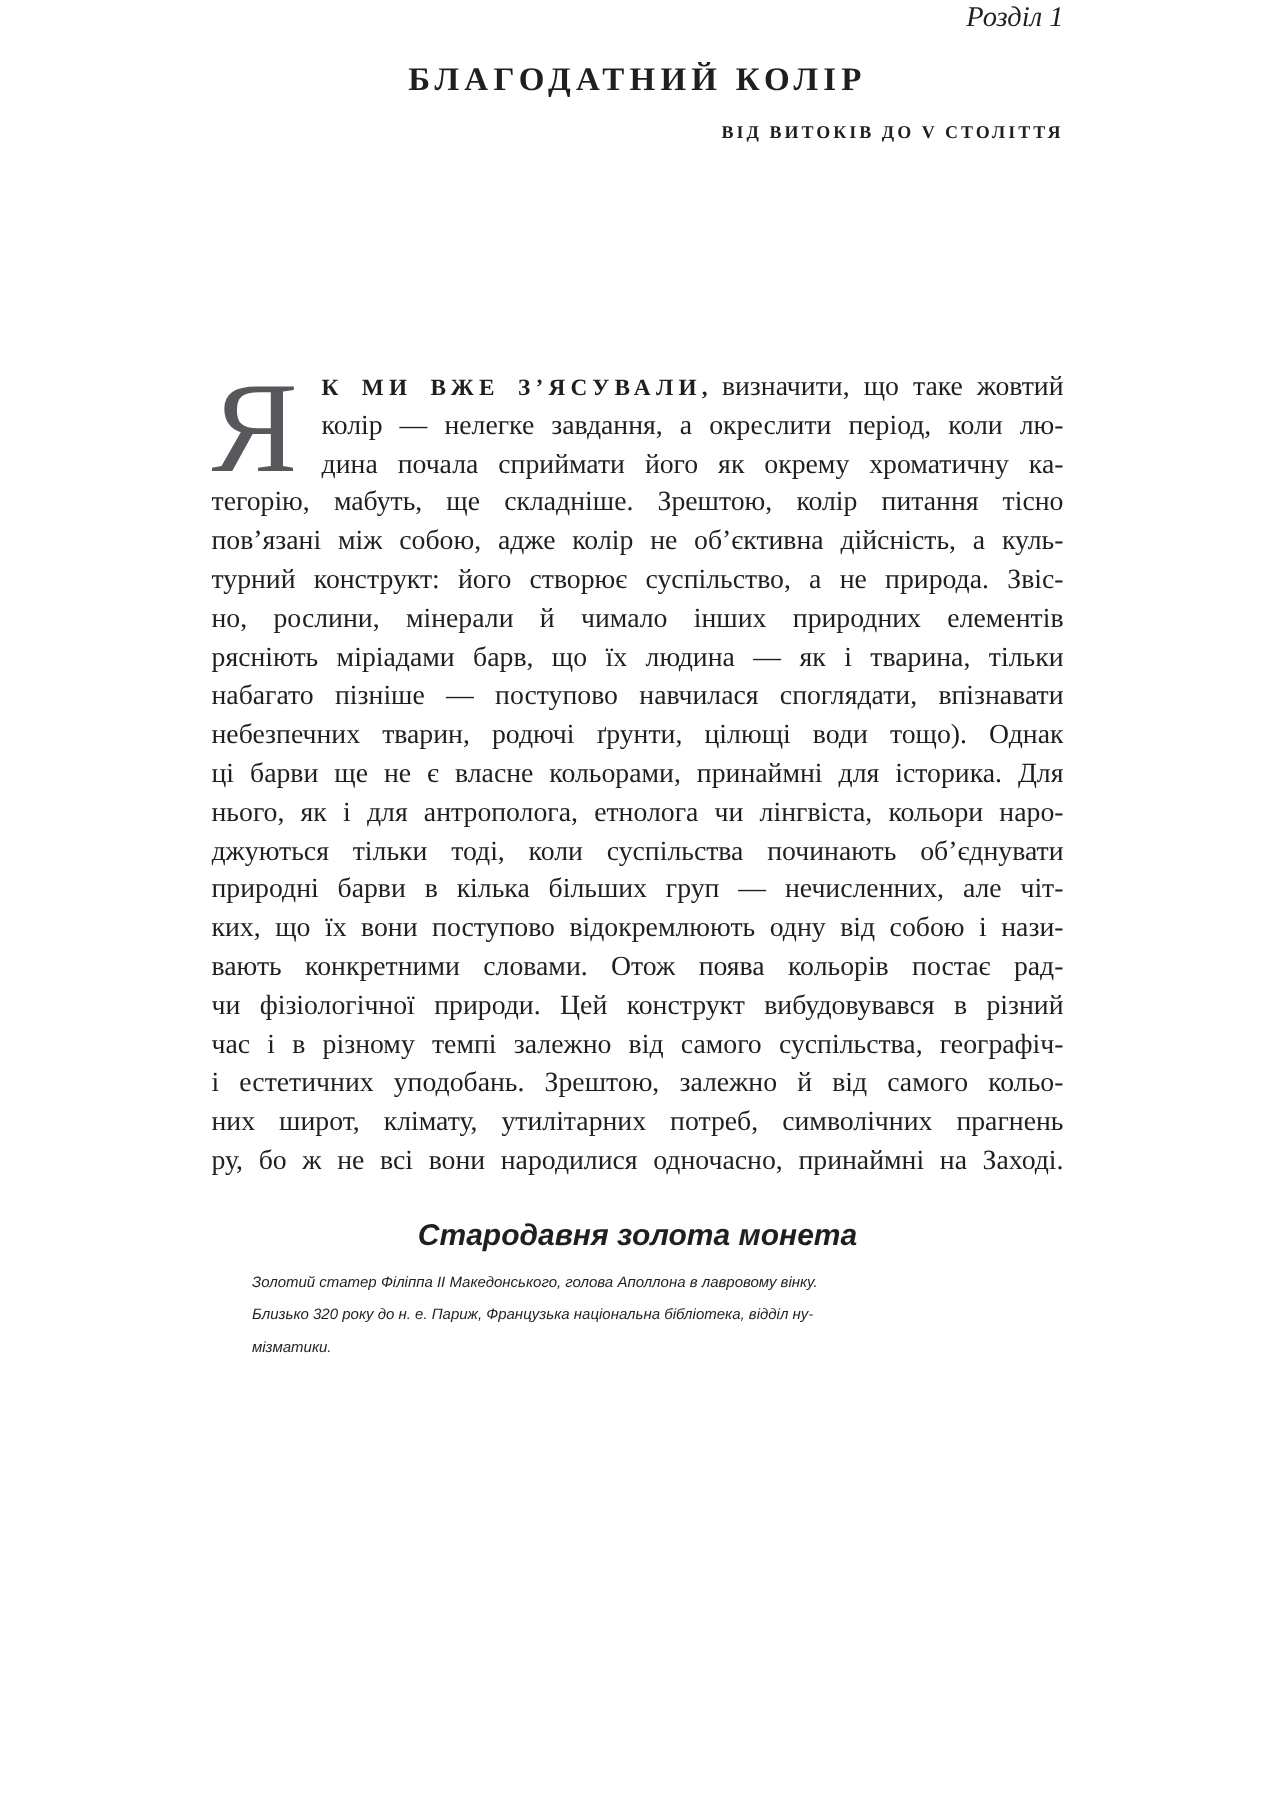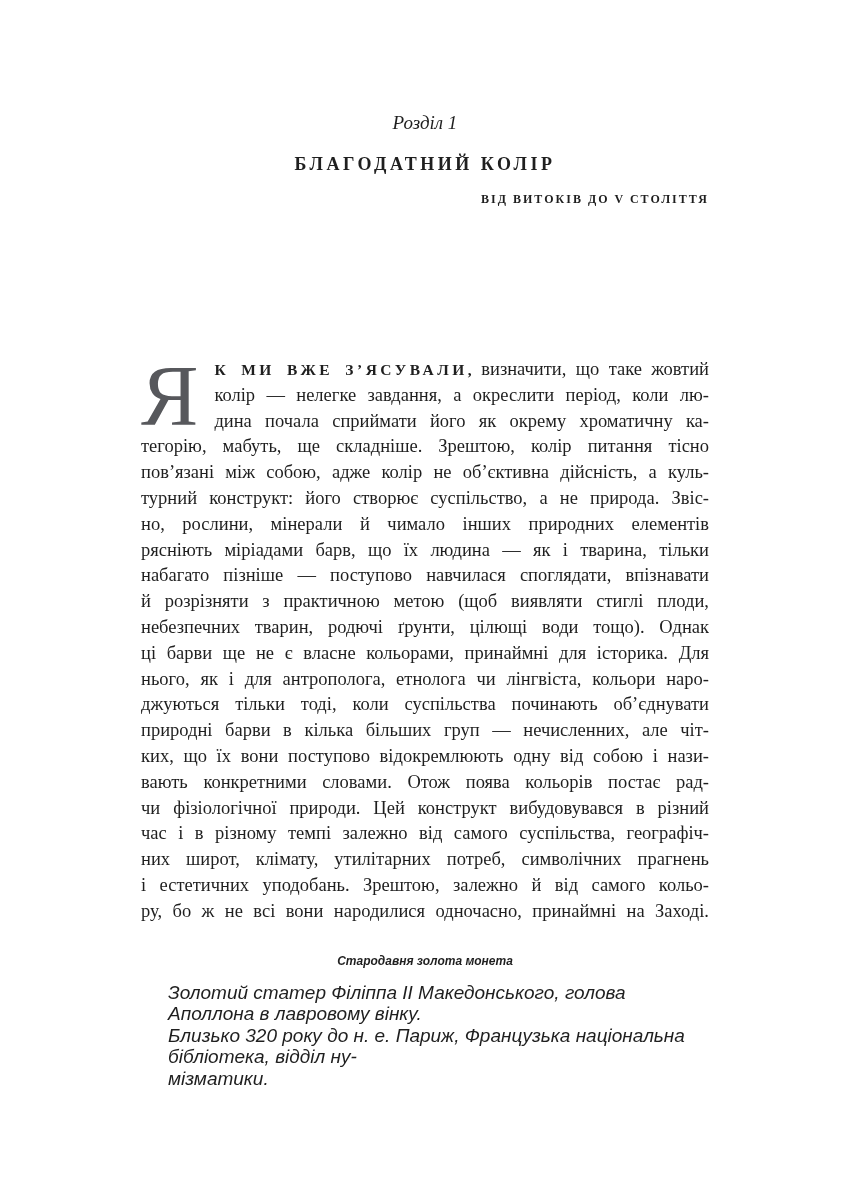--- a/index.html
+++ b/index.html
@@ -16,30 +16,29 @@
     margin:0 auto;
     background:var(--background);
     color:var(--text);
     font-family:"Liberation Serif", serif;
     overflow:hidden;
   }
   .content{
     padding:0 140px 0 141px;
   }
   .chapter-label{
-    margin-top:111px;
-    text-align:center;
+    text-align:right;
     font-style:italic;
     font-size:19px;
     line-height:24px;
   }
   .title{
     margin-top:14px;
     text-align:center;
-    font-size:18px;
+    font-size:22px;
     font-weight:bold;
     letter-spacing:3.5px;
     line-height:30px;
   }
   .subtitle{
     margin-top:8px;
     text-align:right;
     font-size:12px;
     font-weight:bold;
     letter-spacing:2px;
@@ -70,30 +69,30 @@
     font-size:15.5px;
     letter-spacing:3.5px;
     margin-right:6px;
   }
   .caption-title{
     margin-top:26px;
     text-align:center;
     font-family:"Liberation Sans", sans-serif;
     font-style:italic;
     font-weight:bold;
-    font-size:12px;
+    font-size:20px;
     line-height:20px;
   }
   .caption-body{
     margin-top:11px;
     margin-left:27px;
     width:524px;
     font-family:"Liberation Sans", sans-serif;
     font-style:italic;
-    font-size:19px;
+    font-size:10px;
     line-height:21.5px;
   }
   .page-number{
     margin-top:31px;
     text-align:center;
     font-size:16px;
     line-height:20px;
   }
 </style>
 </head>
@@ -115,32 +114,31 @@
       </div>
       <div>
           <div class="line">колір — нелегке завдання, а окреслити період, коли лю-</div>
           <div class="line">дина почала сприймати його як окрему хроматичну ка-</div>
           <div class="line">тегорію, мабуть, ще складніше. Зрештою, колір питання тісно</div>
           <div class="line">пов’язані між собою, адже колір не об’єктивна дійсність, а куль-</div>
           <div class="line">турний конструкт: його створює суспільство, а не природа. Звіс-</div>
           <div class="line">но, рослини, мінерали й чимало інших природних елементів</div>
           <div class="line">рясніють міріадами барв, що їх людина — як і тварина, тільки</div>
           <div class="line">набагато пізніше — поступово навчилася споглядати, впізнавати</div>
-          <div class="line">й розрізняти з практичною метою (щоб виявляти стиглі плоди,</div>
           <div class="line">небезпечних тварин, родючі ґрунти, цілющі води тощо). Однак</div>
           <div class="line">ці барви ще не є власне кольорами, принаймні для історика. Для</div>
           <div class="line">нього, як і для антрополога, етнолога чи лінгвіста, кольори наро-</div>
           <div class="line">джуються тільки тоді, коли суспільства починають об’єднувати</div>
           <div class="line">природні барви в кілька більших груп — нечисленних, але чіт-</div>
           <div class="line">ких, що їх вони поступово відокремлюють одну від собою і нази-</div>
           <div class="line">вають конкретними словами. Отож поява кольорів постає рад-</div>
           <div class="line">чи фізіологічної природи. Цей конструкт вибудовувався в різний</div>
           <div class="line">час і в різному темпі залежно від самого суспільства, географіч-</div>
+          <div class="line">і естетичних уподобань. Зрештою, залежно й від самого кольо-</div>
           <div class="line">них широт, клімату, утилітарних потреб, символічних прагнень</div>
-          <div class="line">і естетичних уподобань. Зрештою, залежно й від самого кольо-</div>
           <div class="line">ру, бо ж не всі вони народилися одночасно, принаймні на Заході.</div>
         </div>
     </div>
 
     <div class="caption-title">Стародавня золота монета</div>
 
     <div class="caption-body">
         <div class="caption-line">Золотий статер Філіппа II Македонського, голова Аполлона в лавровому вінку.</div>
         <div class="caption-line">Близько 320 року до н. е. Париж, Французька національна бібліотека, відділ ну-</div>
         <div class="caption-line">мізматики.</div>

